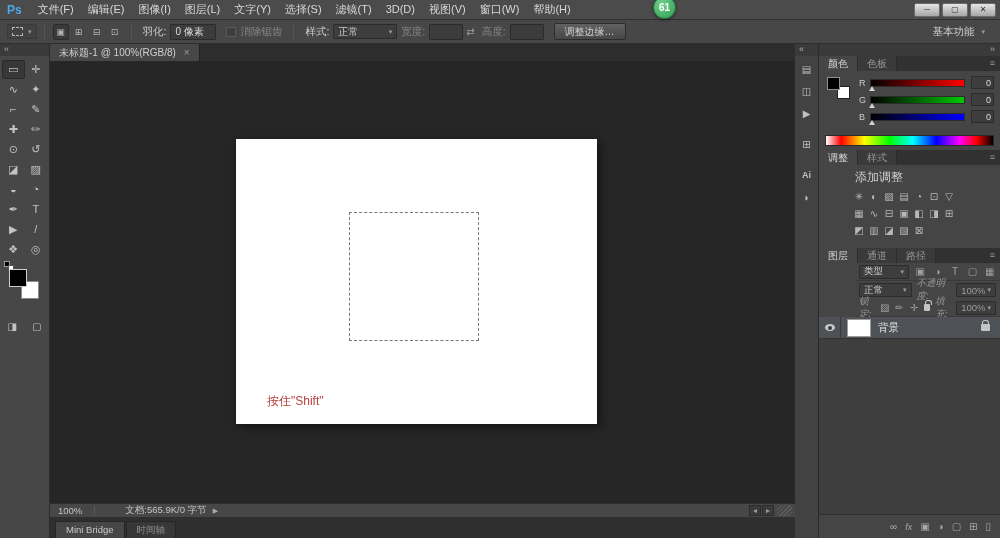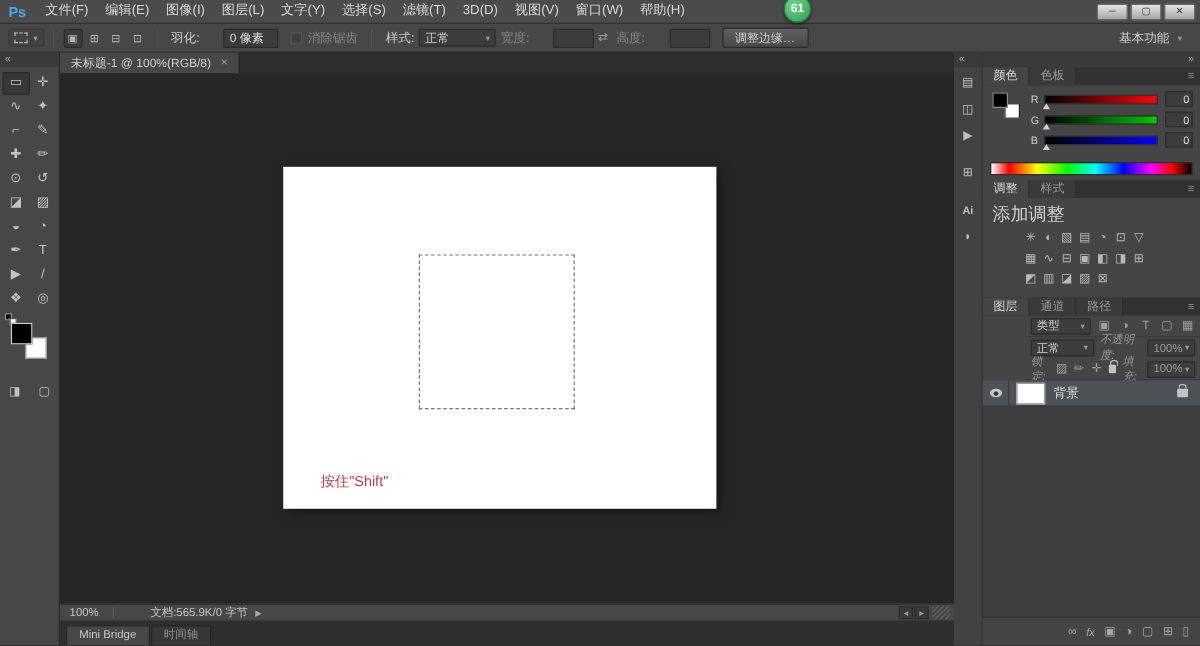--- a/index.html
+++ b/index.html
@@ -26,21 +26,21 @@
                  border:1px solid #3a3a3a; background:#424242; border-radius:2px; }
   .dashed-box { width:11px; height:9px; border:1px dashed #b8b8b8; display:inline-block; }
   .dd { color:#9a9a9a; font-size:7px; margin-left:2px; }
   .sep { width:1px; height:16px; background:#383838; border-right:1px solid #555; margin:0 7px; }
   .selmode { width:16px; height:16px; line-height:15px; text-align:center; color:#b5b5b5; font-size:9px;
              border:1px solid transparent; margin:0 1px; }
   .selmode.active { background:#3a3a3a; border-color:#2b2b2b; border-radius:2px; }
   .opt-label { margin:0 4px; }
   .disabled-text { color:#878787; }
   .opt-input { height:16px; background:#3c3c3c; border:1px solid #2b2b2b; border-radius:1px; color:#ddd;
-               font-size:10px; padding:0 4px;margin-left:16px; }
+               font-size:10px; padding:0 4px; }
   .w46{ width:46px; } .w40{ width:34px; }
   .checkbox { width:10px; height:10px; background:#3e3e3e; border:1px solid #5a5a5a; display:inline-block; margin-left:10px; }
   .dropdown { display:inline-flex; align-items:center; justify-content:space-between; background:#3d3d3d;
               border:1px solid #2b2b2b; border-radius:1px; height:15px; padding:0 4px; font-size:10px; color:#cfcfcf; }
   .dropdown.w64 { width:64px; }
   .swap { color:#9f9f9f; font-size:10px; margin:0 3px; }
   .refine-btn { height:17px; background:linear-gradient(#616161,#474747); border:1px solid #2c2c2c; border-radius:2px;
                 color:#cfcfcf; font-size:10px; padding:0 10px; margin-left:10px; }
   .flex-spacer { flex:1; }
   .workspace { display:flex; align-items:center; gap:5px; font-size:10.5px; color:#d0d0d0; margin-right:8px;
@@ -120,21 +120,21 @@
   .track-g { background:linear-gradient(to right,#000,#00c800); }
   .track-b { background:linear-gradient(to right,#000,#0000ff); }
   .mark { position:absolute; left:-2px; bottom:-5px; width:0; height:0; border-left:3px solid transparent;
           border-right:3px solid transparent; border-bottom:5px solid #d0d0d0; }
   .ch-value { width:23px; height:13px; margin-left:6px; background:#3d3d3d; border:1px solid #2b2b2b;
               font-size:9px; color:#ddd; text-align:right; padding-right:2px; line-height:12px; }
   .spectrum { position:absolute; left:6px; right:6px; bottom:4px; height:11px; border:1px solid #2a2a2a;
               background:linear-gradient(to right,#ffffff 0%,#ff0000 9%,#ffff00 23%,#00ff00 38%,#00ffff 52%,#0000ff 66%,#ff00ff 80%,#ff0000 90%,#000000 100%); }
 
   .adj-panel { height:98px; }
-  .adj-title { font-size:15px; color:#cfcfcf; padding:4px 0 2px 8px; }
+  .adj-title { font-size:12px; color:#cfcfcf; padding:4px 0 2px 8px;margin-left:28px; }
   .adj-row { display:flex; gap:3px; padding:2px 0 2px 34px; }
   .adj-icon { width:12px; height:13px; font-size:10px; line-height:13px; color:#b8b8b8; text-align:center; }
 
   .layers-panel { flex:1; display:flex; flex-direction:column; min-height:0; }
   .filter-row, .blend-row, .lock-row { height:18px; display:flex; align-items:center; padding:0 4px; gap:5px;margin-left:36px; }
   .filter-row, .lock-row { border-bottom:1px solid #3a3a3a; }
   .dropdown.small { width:52px; height:14px; font-size:9.5px; }
   .dropdown.w60 { width:60px; height:14px; font-size:9.5px; }
   .dropdown.w42 { width:42px; height:14px; font-size:9.5px; color:#9a9a9a; }
   .f-icon { width:13px; text-align:center; color:#9f9f9f; font-size:10px; }

